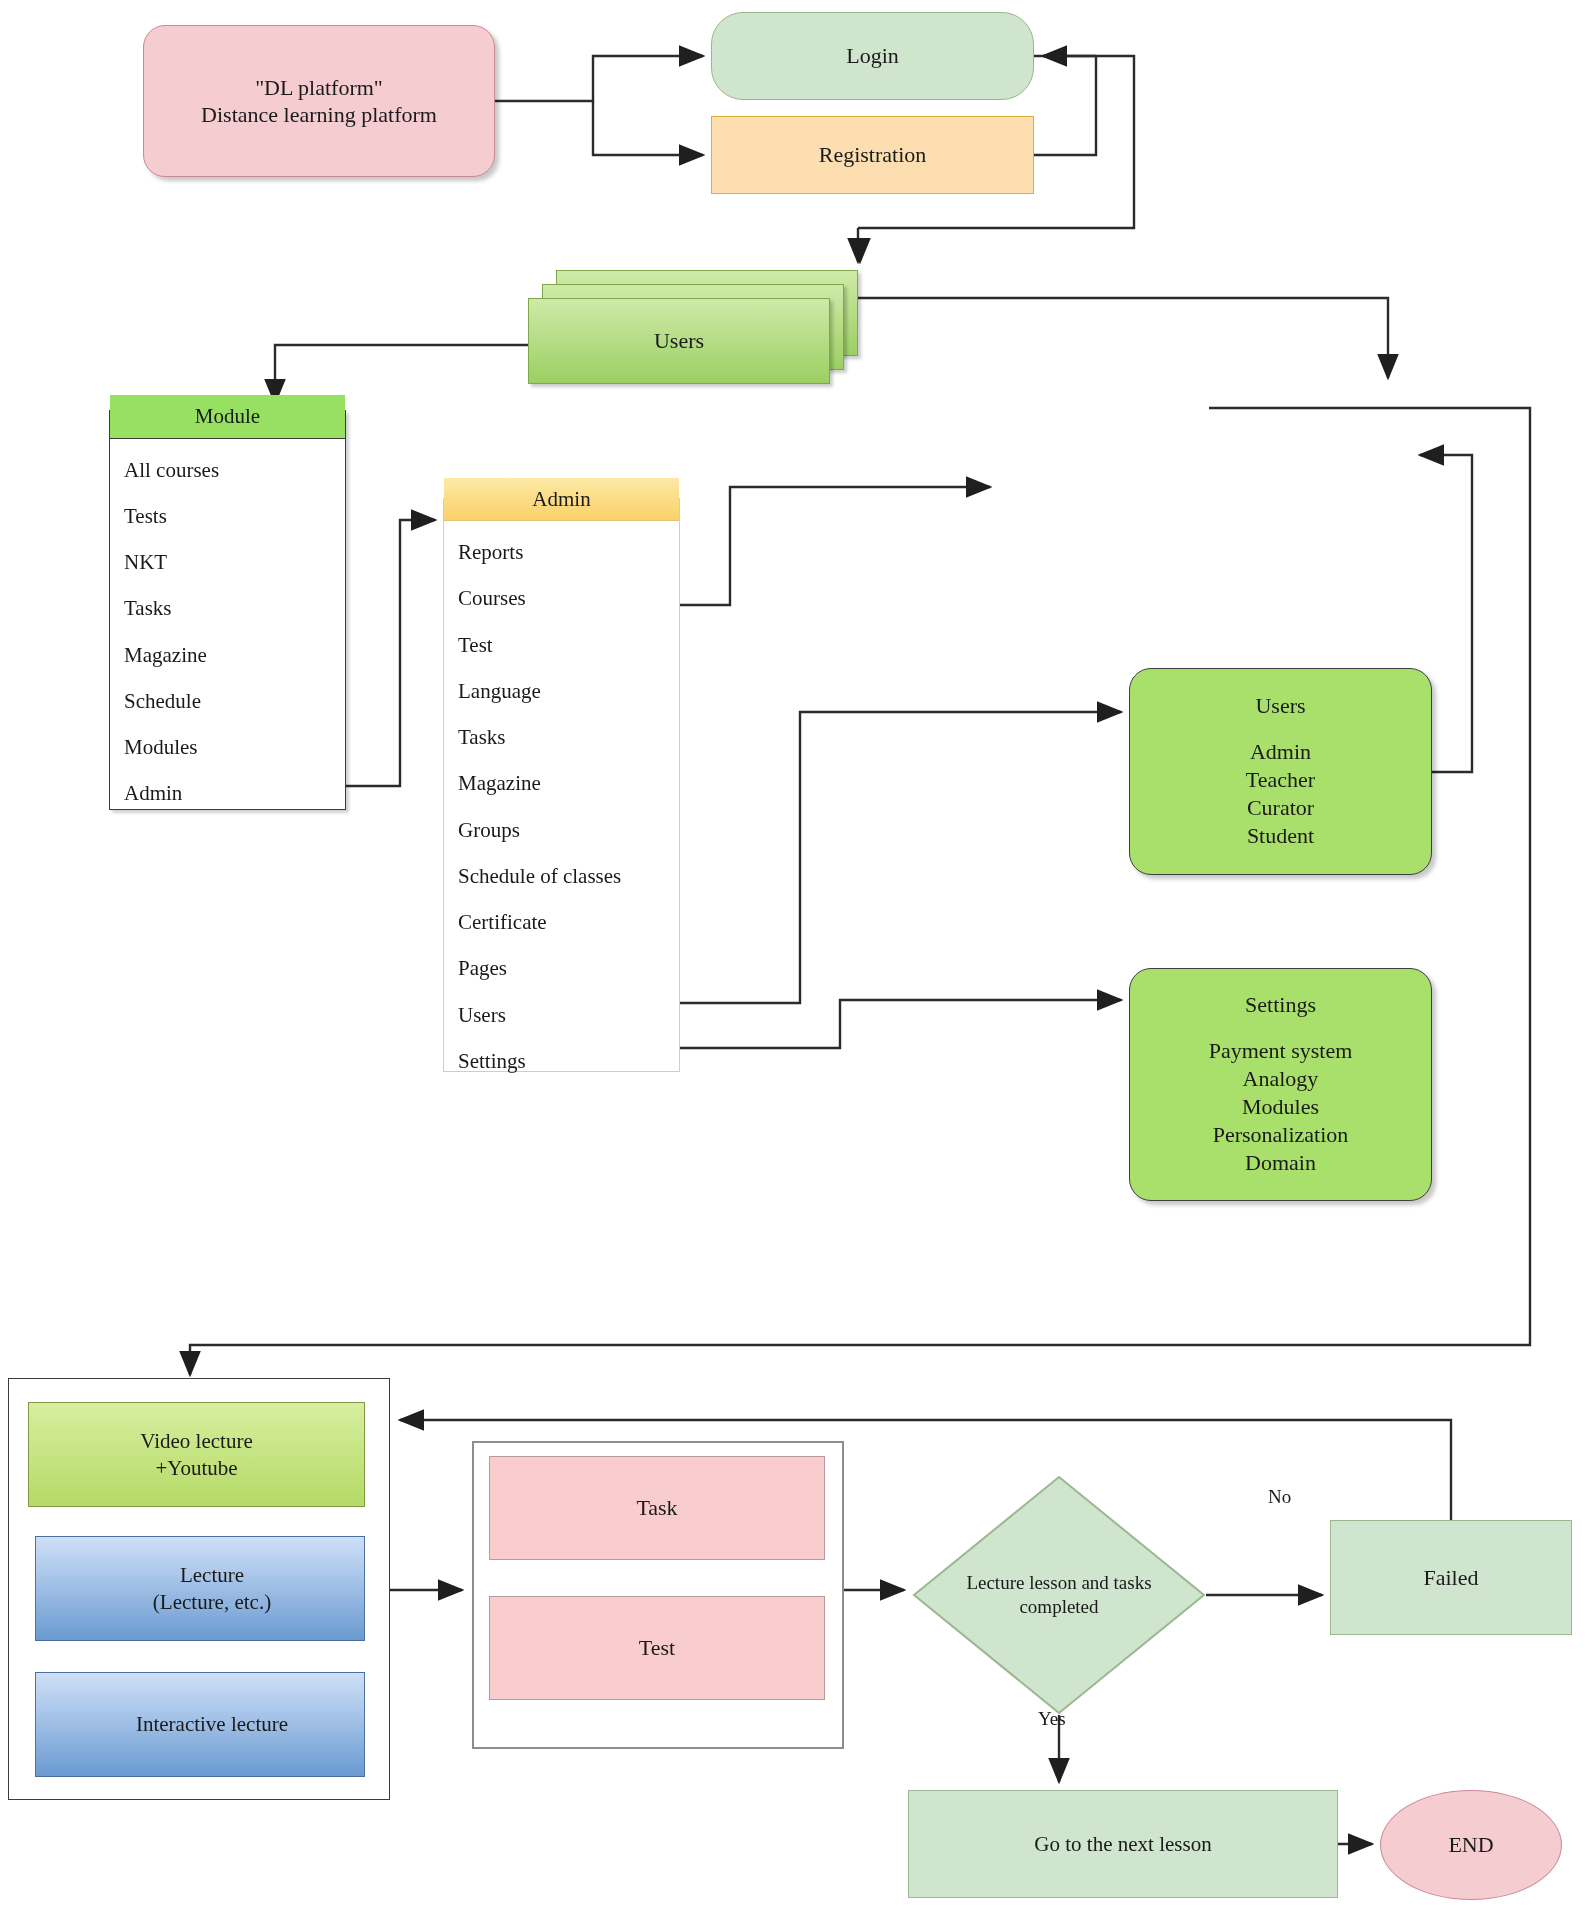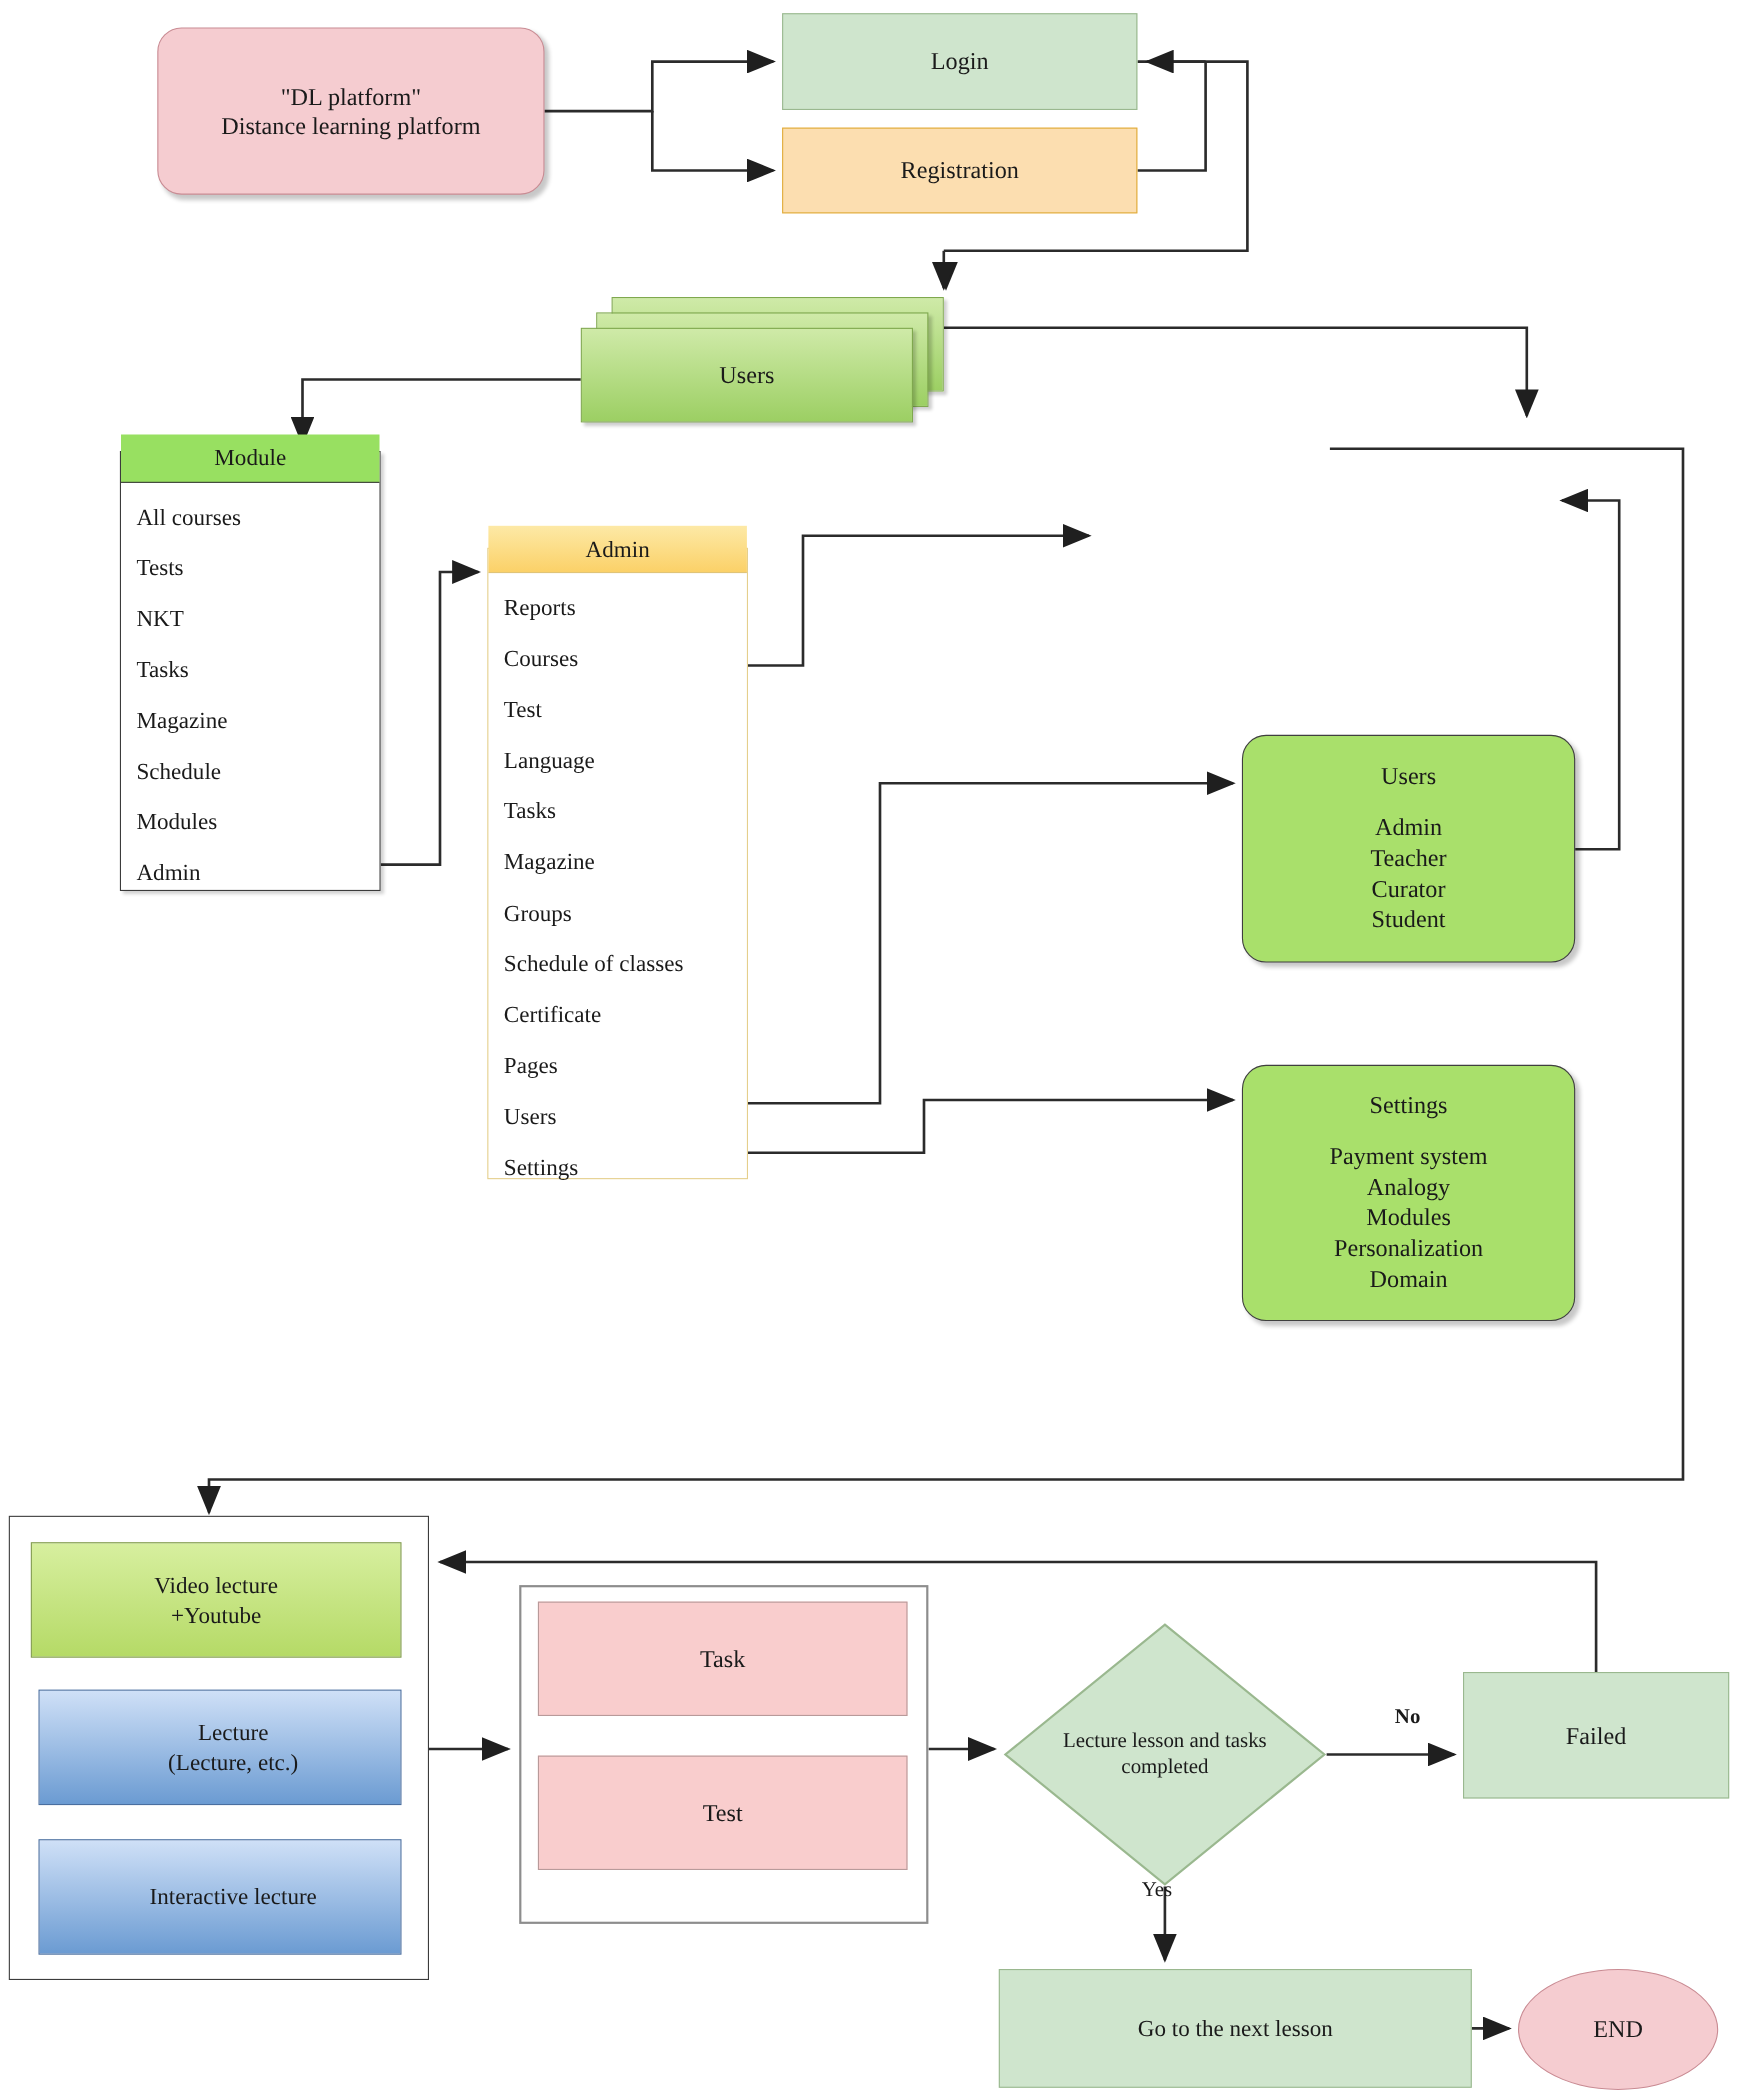--- a/index.html
+++ b/index.html
@@ -18,21 +18,21 @@
   .orange{background:#fcdeb0;border:1.5px solid #e0ad3c;}
   .green-mid{background:#a9e06b;border:1.5px solid #3f3f3f;}
   .white-box{background:#ffffff;border:1.5px solid #3b3b3b;}
   .pink-soft{background:#f9cdcd;border:1.5px solid #b89a9a;}
   .blue-grad{background:linear-gradient(180deg,#cfe0f7 0%,#6b9bd2 100%);border:1.5px solid #4a6fa0;padding-left:24px;}
   .green-grad{background:linear-gradient(180deg,#d7ef9f 0%,#b5da66 100%);border:1.5px solid #7e9a47;}
   .grey-frame{background:#ffffff;border:2.5px solid #8d8d8d;}
 
   
   #n-platform{left:143px;top:25px;width:352px;height:152px;font-size:22px;}
-  #n-login{left:711px;top:12px;width:323px;height:88px;font-size:22px;}
+  #n-login{left:711px;top:12px;width:323px;height:88px;font-size:22px;border-radius:32px;}
   #n-registration{left:711px;top:116px;width:323px;height:78px;font-size:22px;}
 
   
   #users-stack{position:absolute;left:528px;top:270px;width:330px;height:112px;}
   .stack-card{position:absolute;background:linear-gradient(180deg,#cfeaa8 0%,#9ccf63 100%);
               border:1.5px solid #7fa84e;box-shadow:3px 3px 3px rgba(0,0,0,.2);}
   #users-stack .c1{left:28px;top:0;width:300px;height:84px;}
   #users-stack .c2{left:14px;top:14px;width:300px;height:84px;}
   #users-stack .c3{left:0px;top:28px;width:300px;height:84px;
                    display:flex;align-items:center;justify-content:center;font-size:22px;}
@@ -78,21 +78,21 @@
   .diamond{position:absolute;left:0;top:0;width:100%;height:100%;}
   .diamond-label{position:absolute;left:0;top:0;width:100%;height:100%;
                  display:flex;align-items:center;justify-content:center;
                  text-align:center;font-size:19px;padding:0 44px;box-sizing:border-box;}
 
   #n-failed{left:1330px;top:1520px;width:242px;height:115px;font-size:22px;}
   #n-next{left:908px;top:1790px;width:430px;height:108px;font-size:21px;}
   #n-end{left:1380px;top:1790px;width:182px;height:110px;font-size:22px;border-radius:50%;}
 
   .edge-label{position:absolute;font-size:19px;color:#1a1a1a;}
-  #lbl-no{left:1268px;top:1550px;font-weight:bold;}
+  #lbl-no{left:1268px;top:1486px;}
   #lbl-yes{left:1038px;top:1708px;}
 </style>
 </head>
 <body>
 
 <div id="stage">
 
   <svg id="edges" viewBox="0 0 1595 1909">
     <defs>
       <marker id="ah" markerWidth="11" markerHeight="9" refX="10" refY="4.5" orient="auto">

